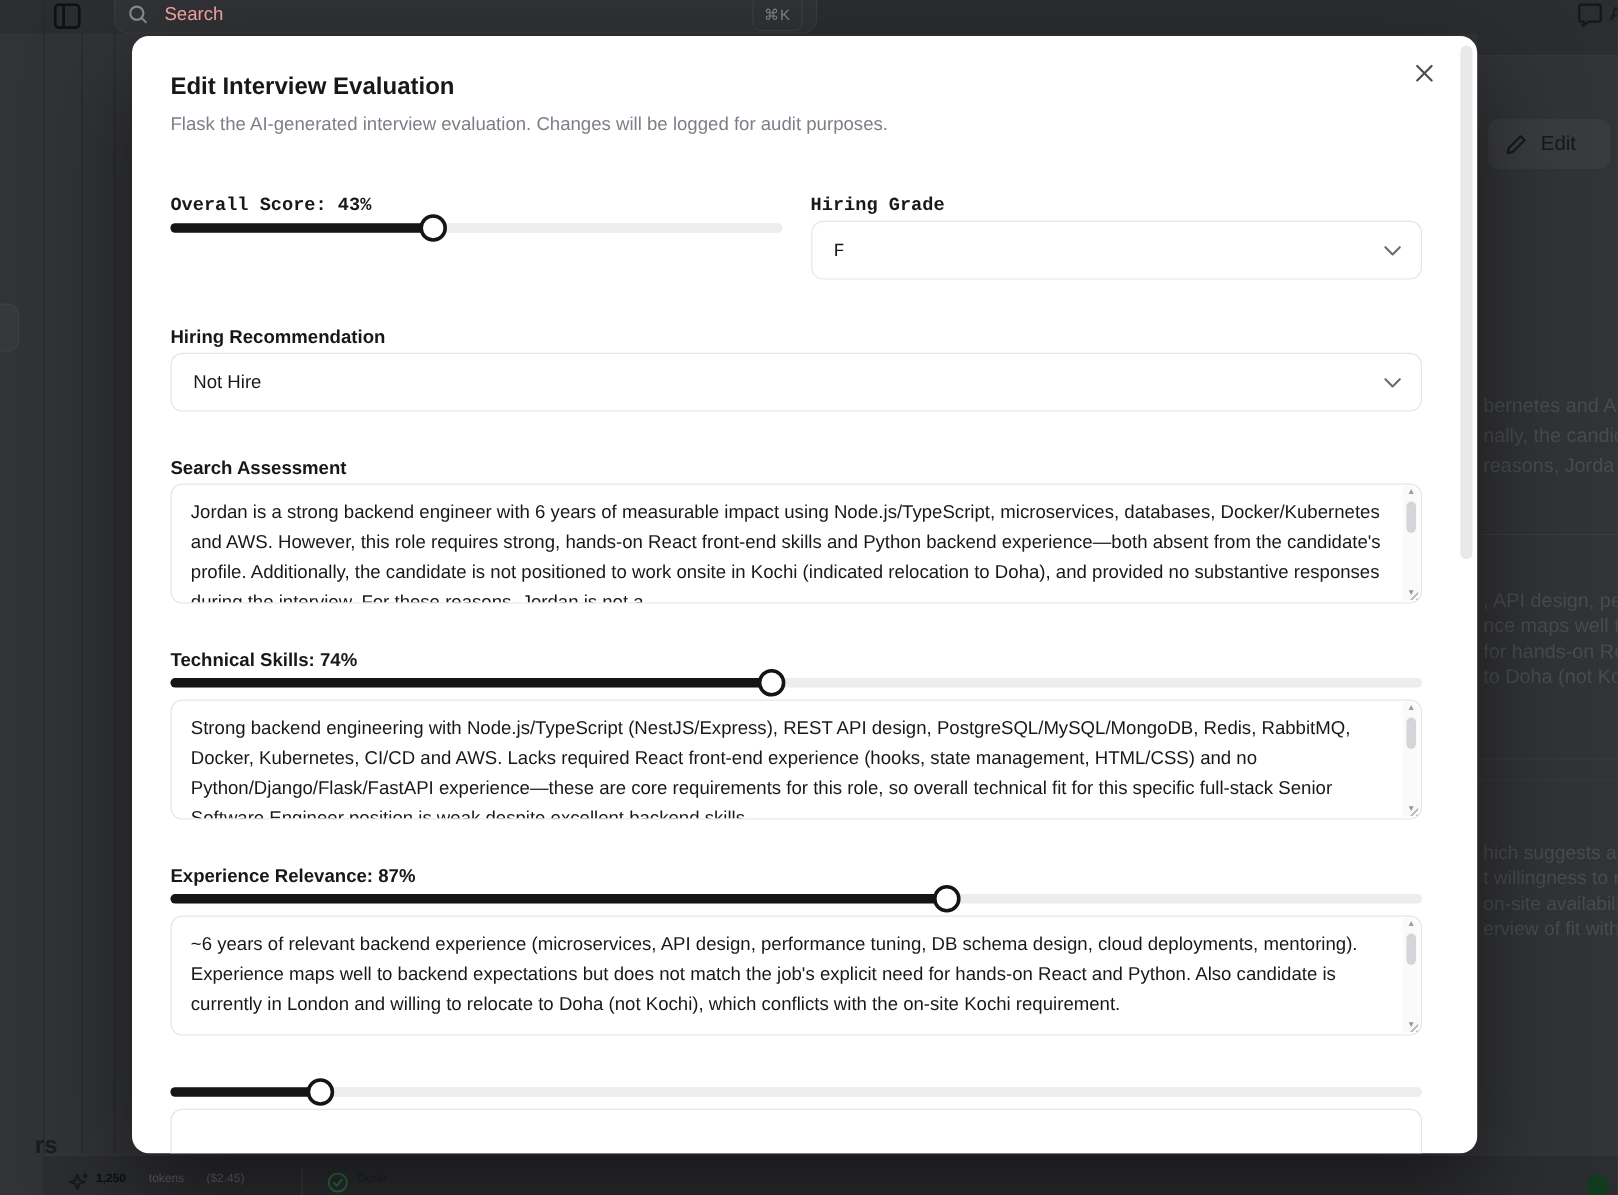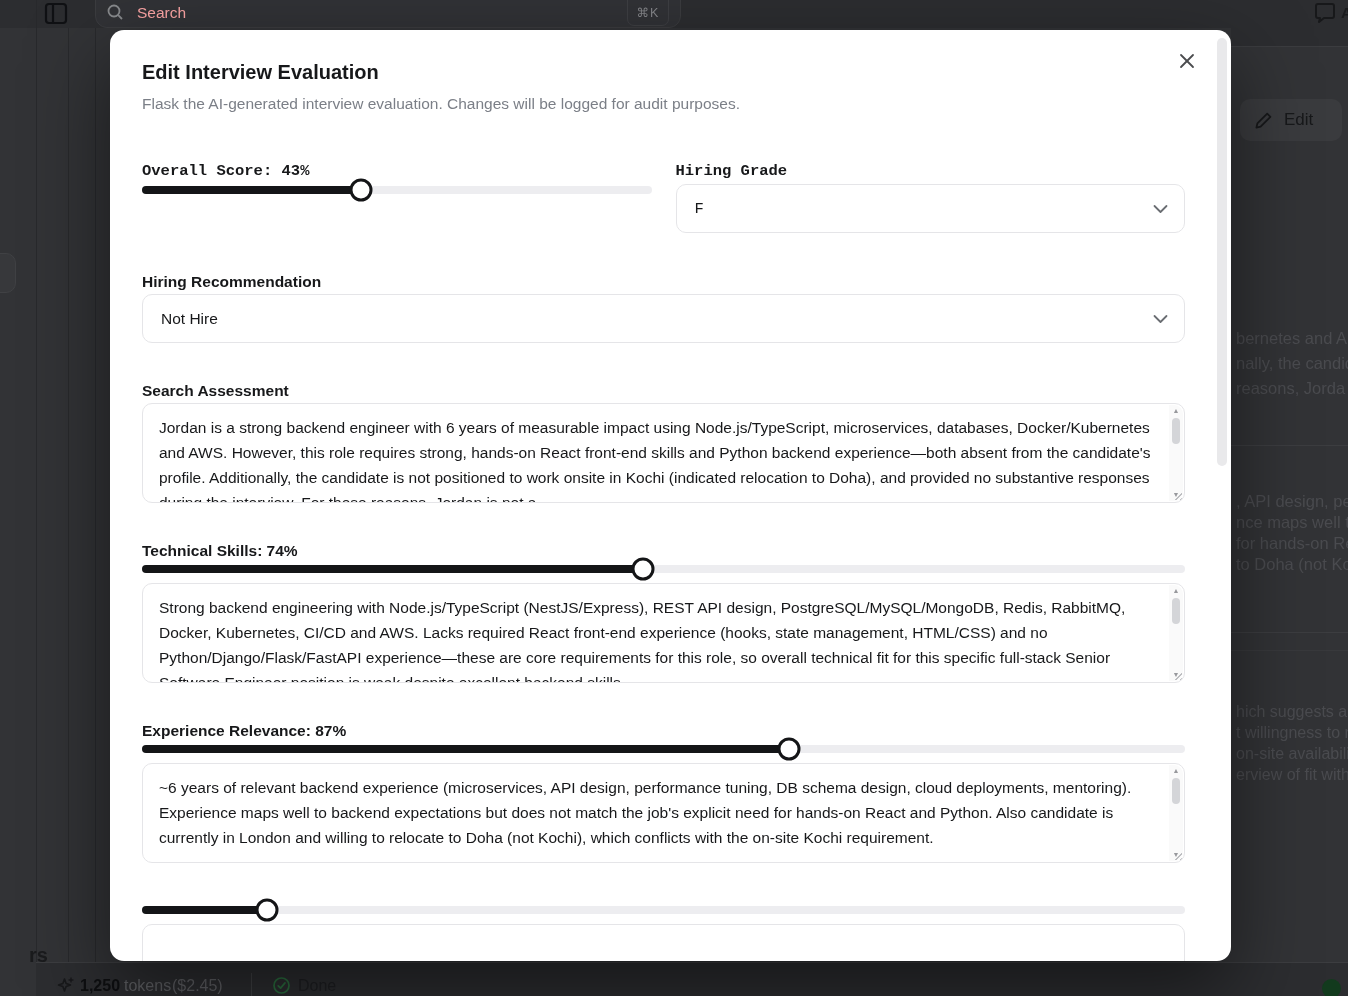--- a/index.html
+++ b/index.html
@@ -28,21 +28,21 @@
   .bd-edit-label{font-size:17px;font-weight:500;color:#17181a;}
   .frag{position:absolute;left:1236px;white-space:nowrap;color:#4a4b4f;}
   .frag span{display:block;}
   .frag1{top:326px;font-size:16.5px;line-height:25px;}
   .frag2{top:491px;font-size:16.5px;line-height:21px;}
   .frag3{top:701px;font-size:16px;line-height:21px;}
   .bd-hdiv{position:absolute;left:1231px;width:117px;height:1px;}
 
   
   .statusbar{position:absolute;left:36px;top:962px;width:1312px;height:34px;background:#2c2d30;border-top:1px solid #3c3d40;}
-  .statusbar .sb-item{position:absolute;top:14px;font-size:16px;}
+  .statusbar .sb-item{position:absolute;top:14px;font-size:10px;}
   .sb-sparkle{position:absolute;left:20px;top:13px;}
   .sb-tokens{left:44px;font-weight:700;color:#0e0f11;}
   .sb-unit{left:88px;color:#5f6064;}
   .sb-cost{left:136px;color:#5f6064;}
   .sb-div{position:absolute;left:215px;top:10px;width:1px;height:24px;background:#3f4043;}
   .sb-check{position:absolute;left:236px;top:13px;}
   .sb-done{left:262px;color:#1e1f22;font-weight:500;}
   .bd-rs{position:absolute;left:1px;top:944px;font-size:20px;font-weight:700;color:#1a1b1d;margin-left:28px;}
   .bd-greendot{position:absolute;left:1322px;top:979px;width:19px;height:19px;border-radius:50%;background:#123a1d;}
 

